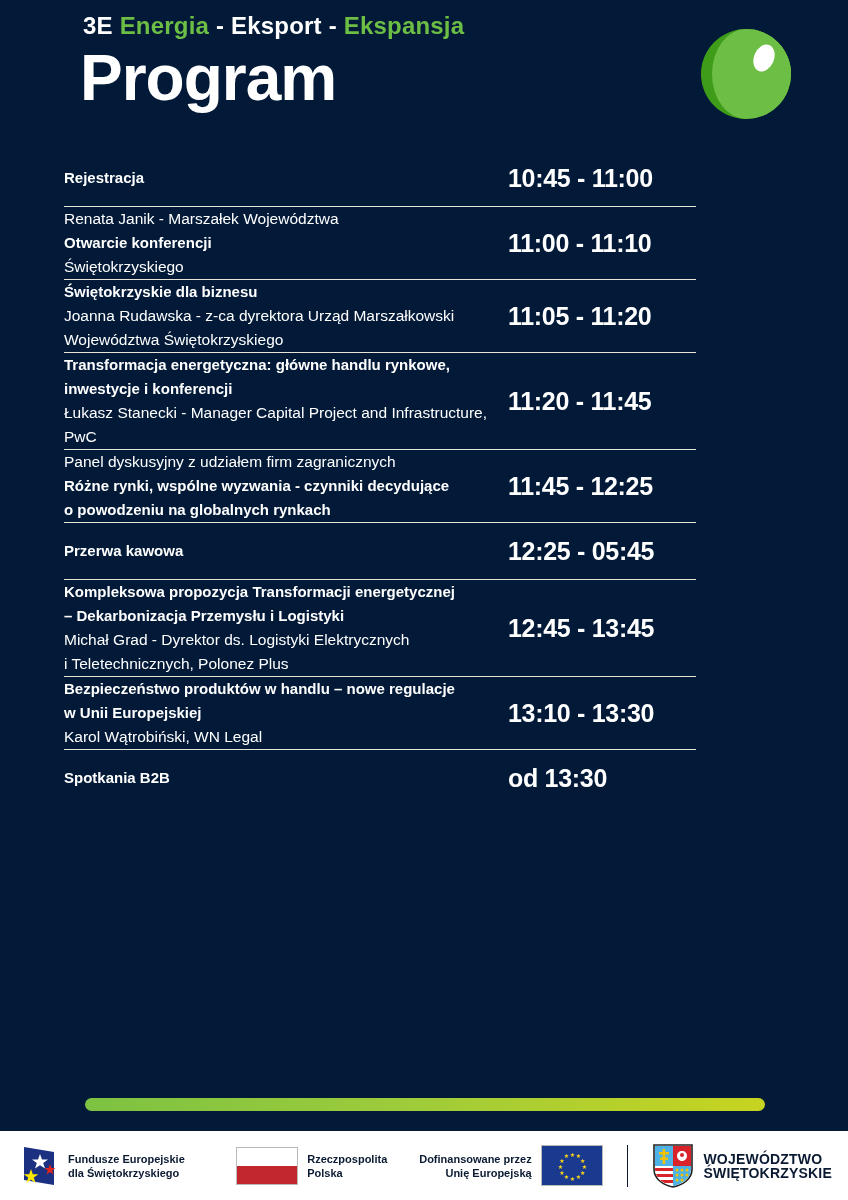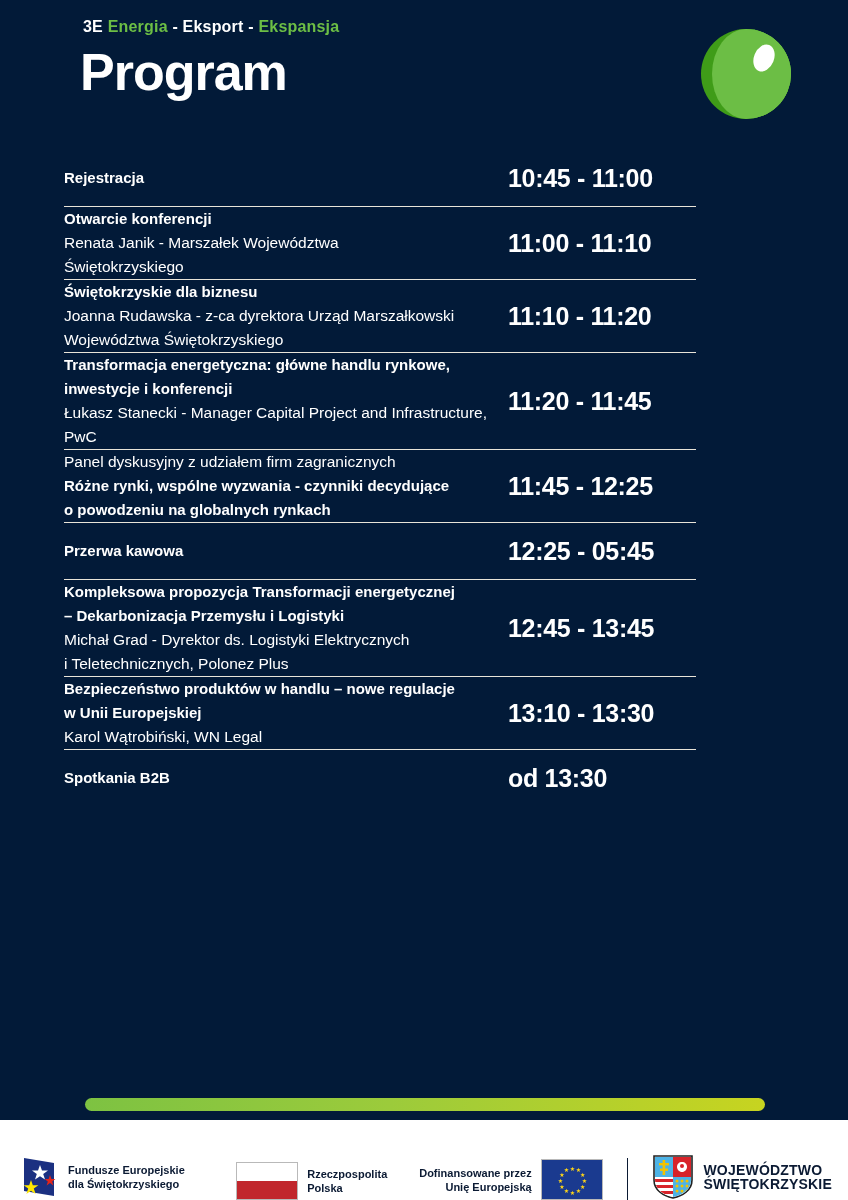--- a/index.html
+++ b/index.html
@@ -8,29 +8,29 @@
     background: #021a38;
     font-family: "Liberation Sans", sans-serif;
     color: #ffffff;
     position: relative;
     overflow: hidden;
   }
 
   
   .header { position: relative; height: 150px; }
   .kicker {
-    position: absolute; left: 83px; top: 18px;
-    font-size: 16px; font-weight: bold; letter-spacing: 0.2px;
+    position: absolute; left: 83px; top: 12px;
+    font-size: 24px; font-weight: bold; letter-spacing: 0.2px;
     white-space: nowrap;
   }
   .kicker .g { color: #6cbe45; }
   .kicker .w { color: #ffffff; }
   .page-title {
     position: absolute; left: 80px; top: 46px;
-    font-size: 52px; font-weight: bold; letter-spacing: -1px;
+    font-size: 64px; font-weight: bold; letter-spacing: -1px;
     line-height: 1; color: #ffffff;
   }
   .logo-wrap {
     position: absolute; right: 56px; top: 28px;
     width: 92px; height: 92px;
   }
 
   
   .program {
     position: absolute; left: 0; top: 150px;
@@ -71,24 +71,24 @@
     left: 85px; top: 1098px;
     width: 680px; height: 13px;
     border-radius: 7px;
     background: linear-gradient(90deg, #7dc242 0%, #9ccb3b 45%, #c7d420 100%);
   }
 
   
   .footer {
     position: absolute;
     left: 0; bottom: 0;
-    width: 848px; height: 80px;
+    width: 848px; height: 69px;
     background: #ffffff;
     display: flex;
-    align-items: flex-end;
+    align-items: center;
     padding: 0 16px;
     gap: 0px;
   }
   .fblock { display: flex; align-items: center; }
   .ftext {
     color: #0b1a33;
     font-size: 11px;
     font-weight: bold;
     line-height: 14px;
     white-space: nowrap;
@@ -162,34 +162,34 @@
 <div class="program">
     <div class="row">
       <div class="row-desc">
         <div class="line bold">Rejestracja</div>
       </div>
       <div class="row-time">10:45 - 11:00</div>
     </div>
     <div class="row-sep"></div>
     <div class="row">
       <div class="row-desc">
+        <div class="line">Renata Janik - Marszałek Województwa</div>
         <div class="line bold">Otwarcie konferencji</div>
-        <div class="line">Renata Janik - Marszałek Województwa</div>
         <div class="line">Świętokrzyskiego</div>
       </div>
       <div class="row-time">11:00 - 11:10</div>
     </div>
     <div class="row-sep"></div>
     <div class="row">
       <div class="row-desc">
         <div class="line bold">Świętokrzyskie dla biznesu</div>
         <div class="line">Joanna Rudawska - z-ca dyrektora Urząd Marszałkowski</div>
         <div class="line">Województwa Świętokrzyskiego</div>
       </div>
-      <div class="row-time">11:10 - 11:20</div>
+      <div class="row-time">11:05 - 11:20</div>
     </div>
     <div class="row-sep"></div>
     <div class="row">
       <div class="row-desc">
         <div class="line bold">Transformacja energetyczna: główne handlu rynkowe,</div>
         <div class="line bold">inwestycje i konferencji</div>
         <div class="line">Łukasz Stanecki - Manager Capital Project and Infrastructure,</div>
         <div class="line">PwC</div>
       </div>
       <div class="row-time">11:20 - 11:45</div>

